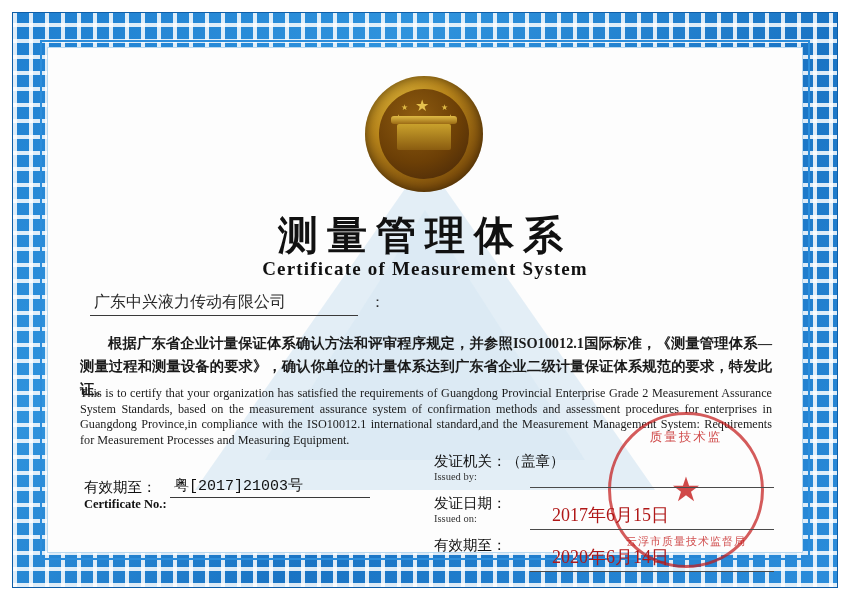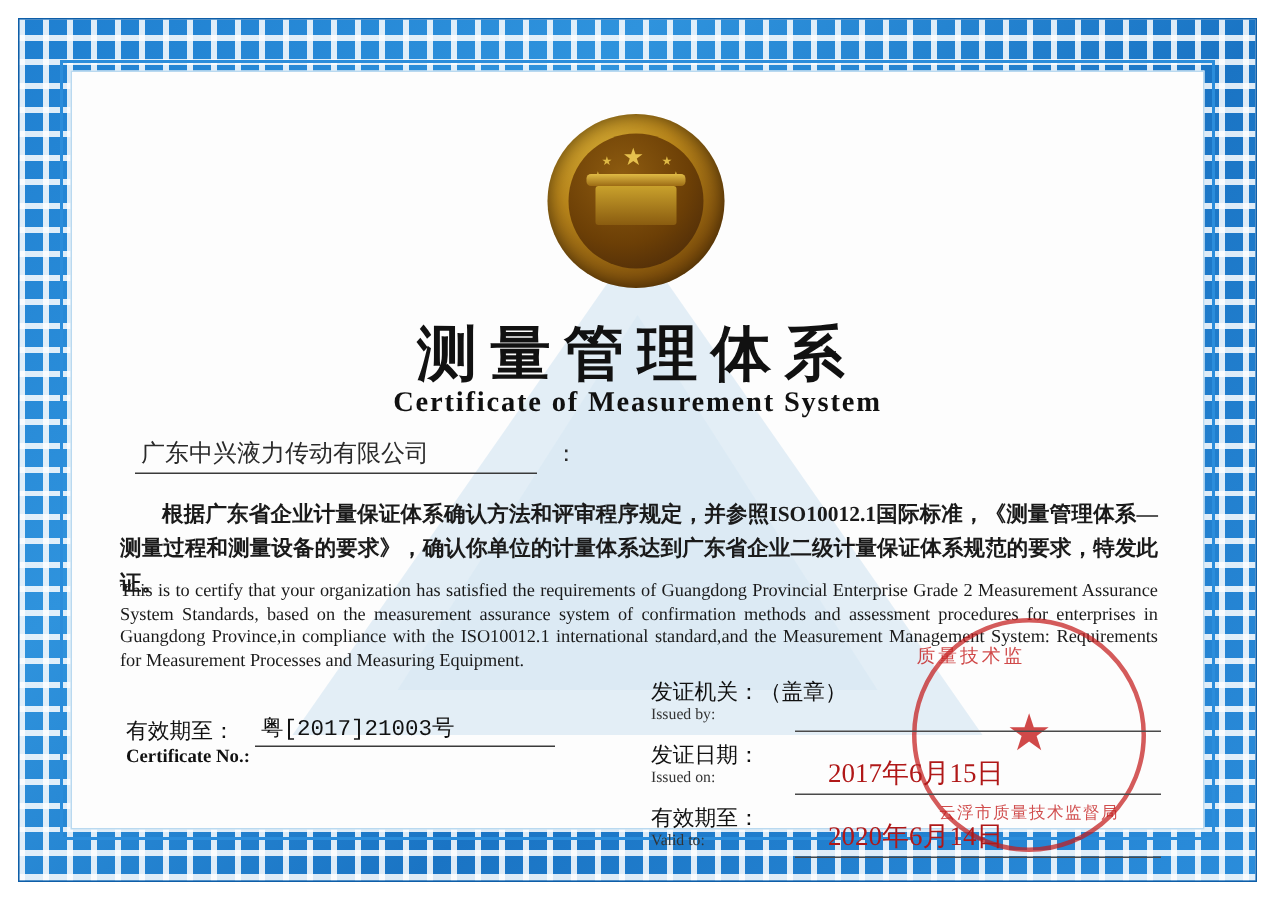--- a/index.html
+++ b/index.html
@@ -291,21 +291,21 @@
     top: 50%;
     transform: translate(-50%,-50%);
     font-size: 34px;
     line-height: 34px;
     color: rgba(196,28,28,0.8);
   }
   .seal-text-top {
     position: absolute;
     left: 0; right: 0;
     top: 14px;
-    text-align: left;
+    text-align: center;
     font-size: 12.5px;
     letter-spacing: 2px;
     color: rgba(196,28,28,0.8);
   }
   .seal-text-bottom {
     position: absolute;
     left: 0; right: 0;
     bottom: 16px;
     text-align: center;
     font-size: 11px;
@@ -403,21 +403,20 @@
 
       <div class="sig-row">
         <div class="sig-label-cn">发证日期：</div>
         <div class="sig-label-en">Issued on:</div>
         <div class="sig-line"></div>
         <div class="sig-value">2017年6月15日</div>
       </div>
 
       <div class="sig-row">
         <div class="sig-label-cn">有效期至：</div>
-        <div class="sig-label-en">Valid to:</div>
         <div class="sig-line"></div>
         <div class="sig-value">2020年6月14日</div>
       </div>
 
     </div>
 
     <div class="certno-block">
       <div class="certno-cn">有效期至：</div>
       <div class="certno-value">粤[2017]21003号</div>
       <div class="certno-line"></div>

